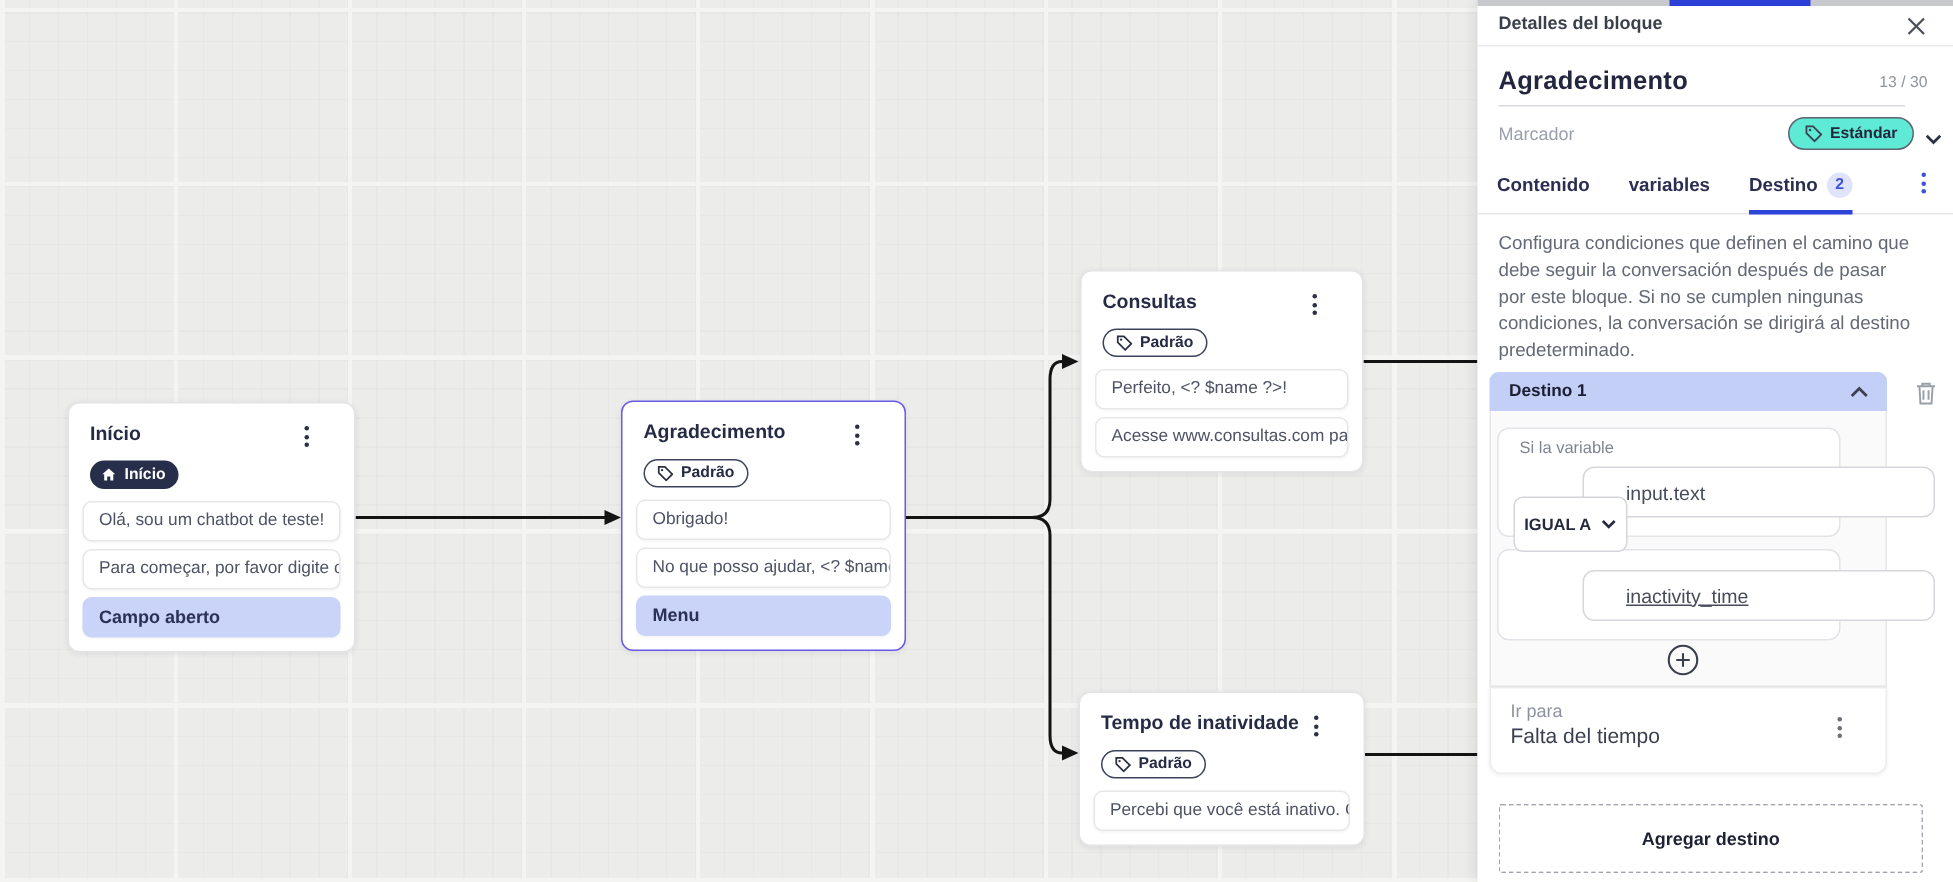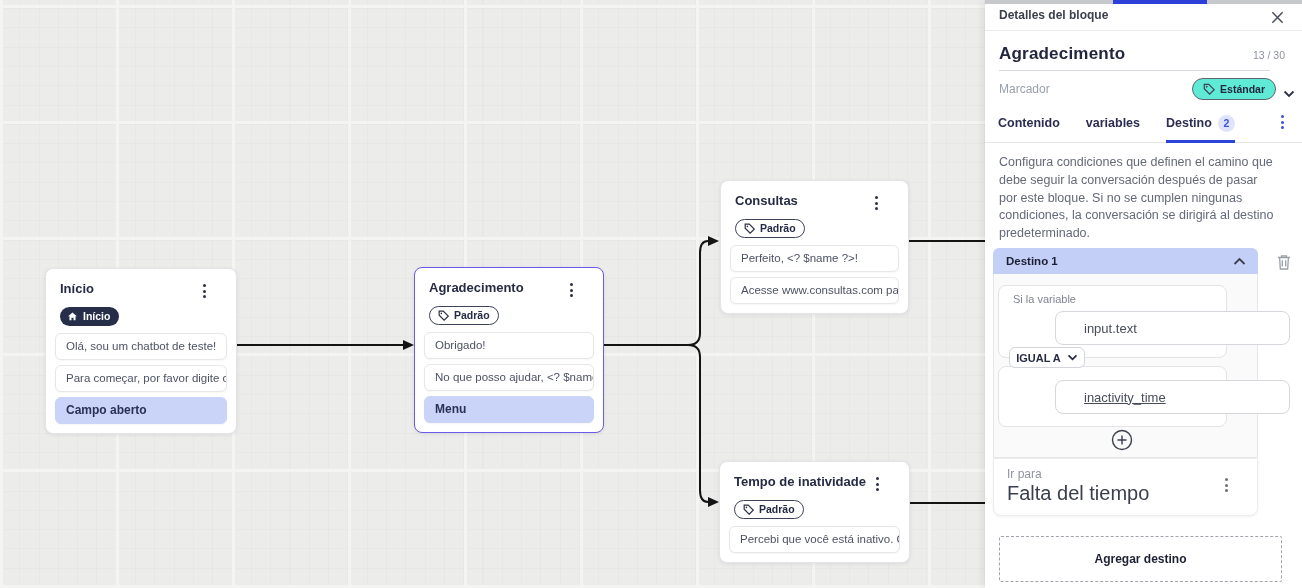--- a/index.html
+++ b/index.html
@@ -89,31 +89,31 @@
   .cond-card { position:absolute; background:#fff; border:1px solid #e3e3e8;
     border-radius:8px; width:229px; left:5px; }
   .cond1 { top:37px; height:73px;text-decoration:underline; }
   .cond2 { top:118px; height:61px; }
   .cond-label { position:absolute; left:14px; top:7px; font-size:11px; color:#7e8491; }
   .cond-input { position:absolute; left:12px; width:235px; height:34px;
     border:1px solid #d6d7dd; border-radius:8px; background:#fff; padding:0 28px;
     font-size:13px; color:#474c5a; font-family:"Liberation Sans", sans-serif; outline:none;margin-left:44px; }
   .cond1 .cond-input { top:25px; }
   .cond2 .cond-input { top:13px;text-decoration:underline; }
-  .op-btn { position:absolute; left:16px; top:99px; width:76px; height:21px;
+  .op-btn { position:absolute; left:16px; top:83px; width:76px; height:37px;
     background:#fff; border:1px solid #d4d5db; border-radius:6px; z-index:2;
     display:flex; align-items:center; justify-content:center; gap:6px;
     font-size:11px; font-weight:700; color:#262a3e; cursor:pointer; }
   .plus-btn { position:absolute; left:117px; top:180px; width:24px; height:24px;
     cursor:pointer; background:transparent; border:none; }
   .goto { position:absolute; left:0; top:210px; width:265px; height:58px; background:#fff;
     border:1px solid #ededf0; border-radius:0 0 8px 8px;
     box-shadow:0 1px 3px rgba(0,0,0,.06); }
   .goto-label { position:absolute; left:13px; top:8px; font-size:12px; color:#8d929e; }
-  .goto-value { position:absolute; left:13px; top:23px; font-size:20px; color:#3a3f4f; }
+  .goto-value { position:absolute; left:13px; top:23px; font-size:14px; color:#3a3f4f; }
   .goto .kebab { position:absolute; right:24px; top:16px; }
 
   .trash-btn { position:absolute; left:289px; top:251px; cursor:pointer; padding:2px; }
 
   .add-btn { position:absolute; left:14px; top:536px; width:283px; height:46px;
     background:transparent; border:1.5px dashed #a0a4ac; border-radius:2px;
     font-size:12px; font-weight:700; color:#1d2133; cursor:pointer;
     font-family:"Liberation Sans", sans-serif; }
 </style>
 </head>

